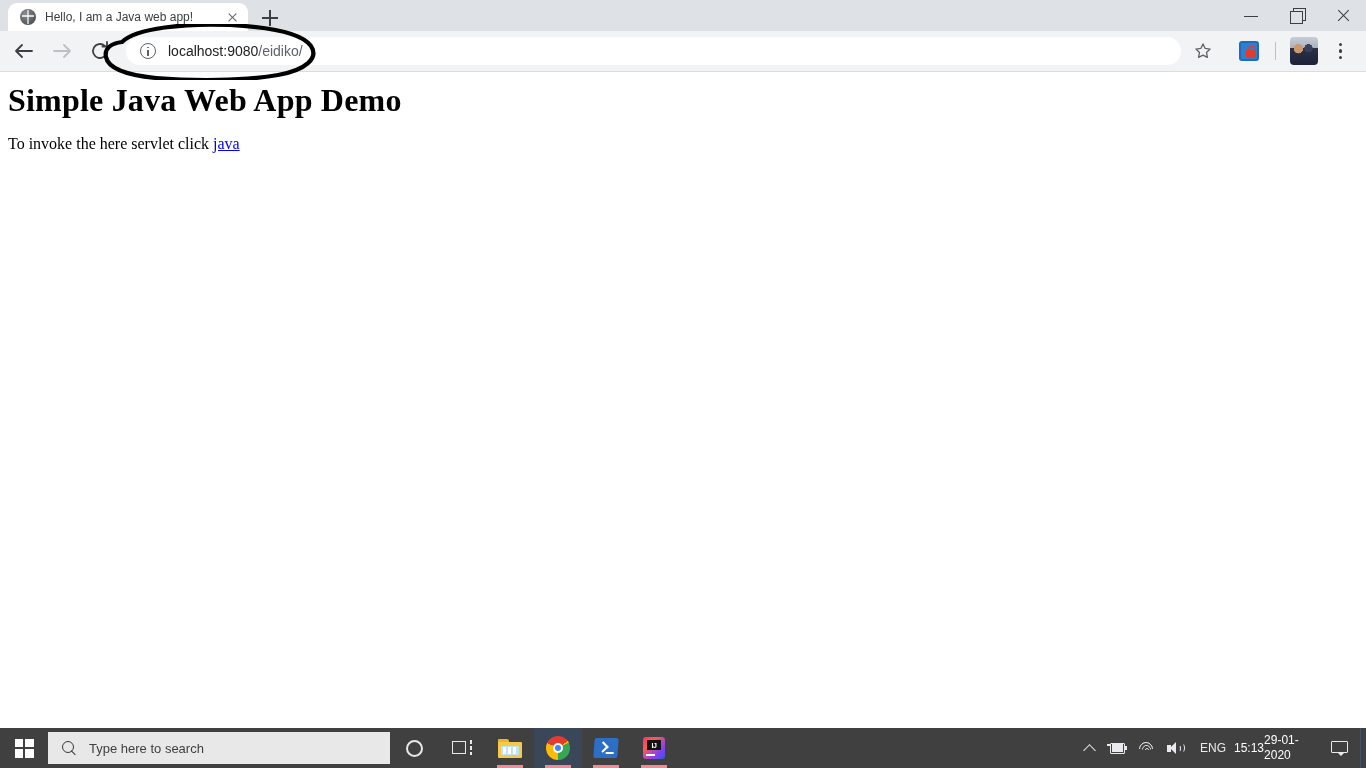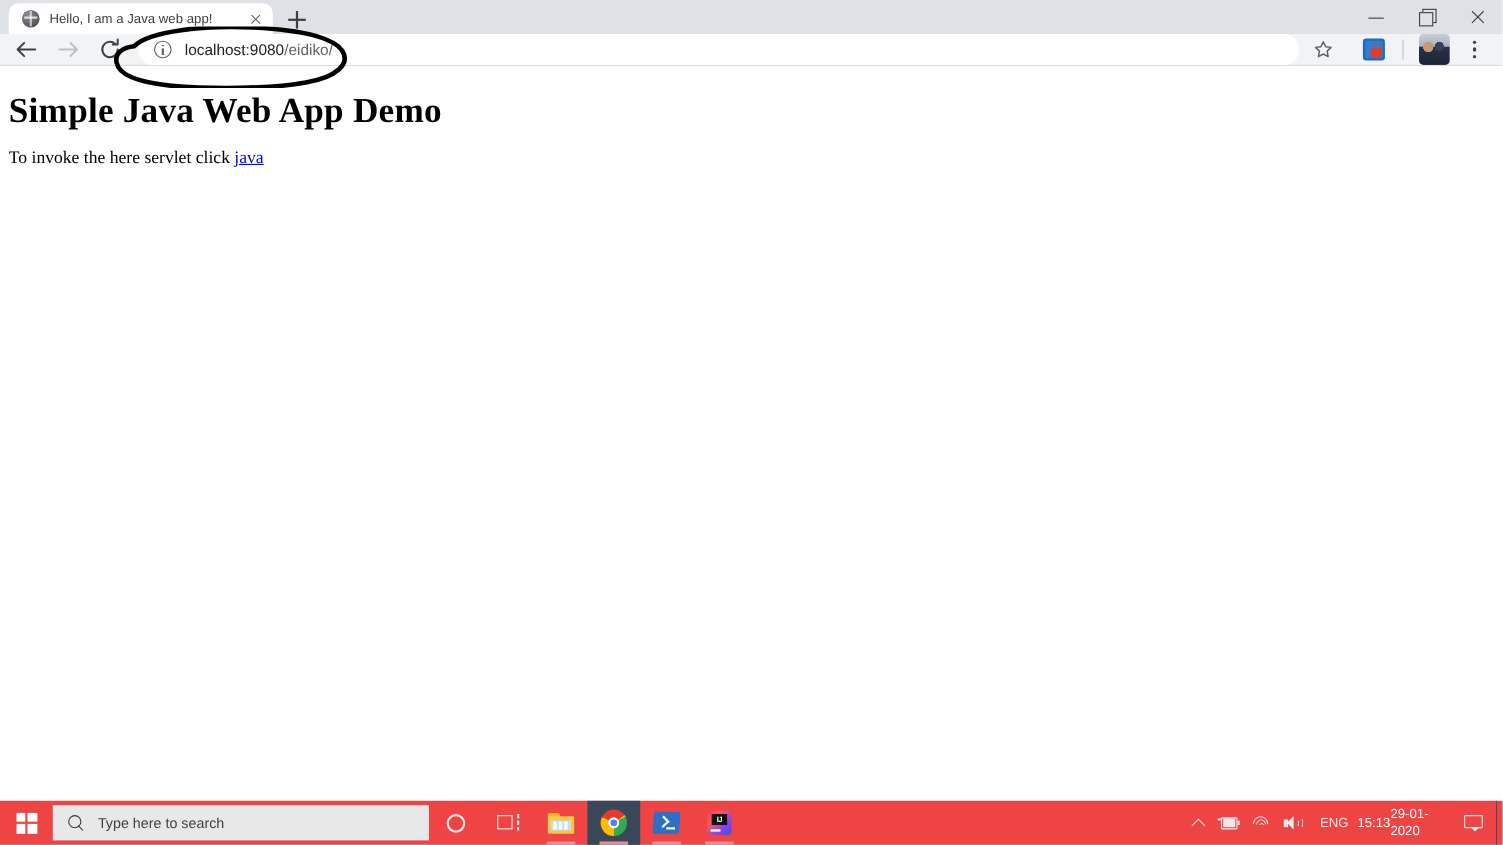--- a/index.html
+++ b/index.html
@@ -139,21 +139,21 @@
     width: 15px; height: 1.2px;
     background: #3c4043;
   }
   #btn-close::before { transform: rotate(45deg); }
   #btn-close::after  { transform: rotate(-45deg); }
 
   
   #toolbar {
     position: absolute;
     left: 0; top: 31px;
-    width: 1366px; height: 29px;
+    width: 1366px; height: 41px;
     background: #f1f3f4;
     border-bottom: 1px solid #dadce0;
     display: flex;
     align-items: center;
   }
   .nav-btn {
     width: 32px; height: 32px;
     margin-left: 6px;
     position: relative;
     cursor: pointer;
@@ -303,21 +303,21 @@
     width: 222px; height: 56px;
     pointer-events: none;
     z-index: 50;
   }
 
   
   #taskbar {
     position: absolute;
     left: 0; top: 728px;
     width: 1366px; height: 40px;
-    background: #ef4444;
+    background: #404040;
     display: flex;
     align-items: center;
   }
   #start-button {
     width: 48px; height: 40px;
     display: flex;
     align-items: center;
     justify-content: center;
     cursor: pointer;
     flex: 0 0 48px;

